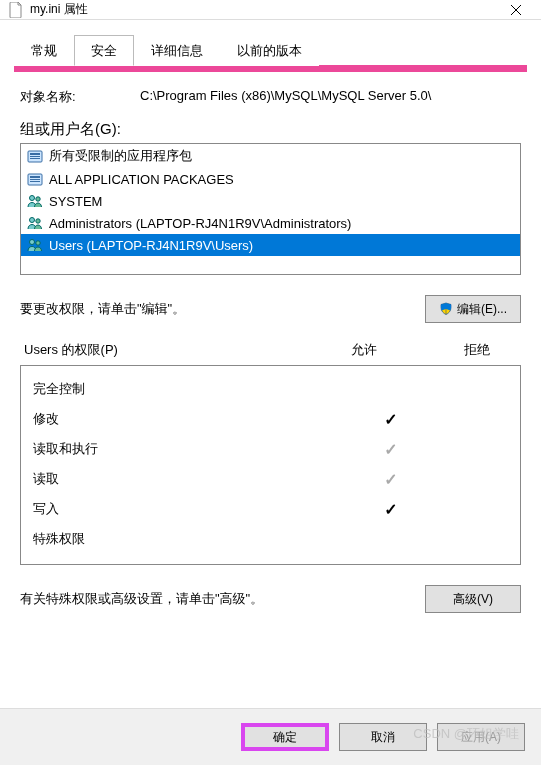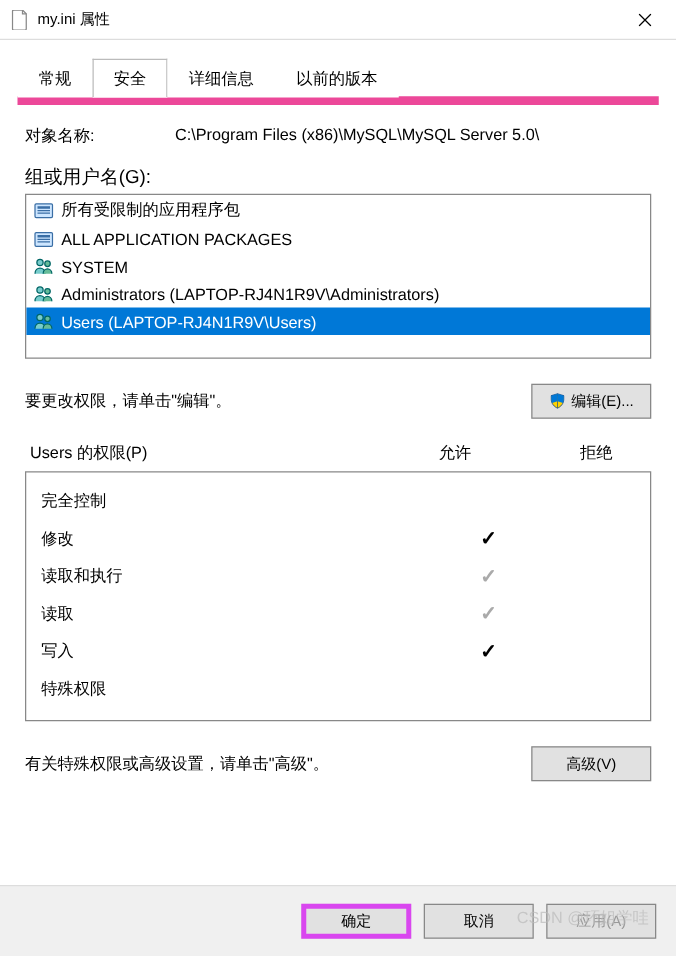--- a/index.html
+++ b/index.html
@@ -5,21 +5,21 @@
     * { box-sizing: border-box; margin: 0; padding: 0; }
     body {
       font-family: "Microsoft YaHei", "Segoe UI", sans-serif;
       font-size: 12px;
       background: #fff;
       width: 541px;
       height: 765px;
       overflow: hidden;
     }
     .titlebar {
-      height: 32px;
+      height: 20px;
       display: flex;
       align-items: center;
       padding: 0 2px 0 8px;
       border-bottom: 1px solid #ddd;
       background: #fff;
     }
     .titlebar .file-icon {
       width: 16px; height: 16px;
       margin-right: 6px;
       display: inline-flex;

